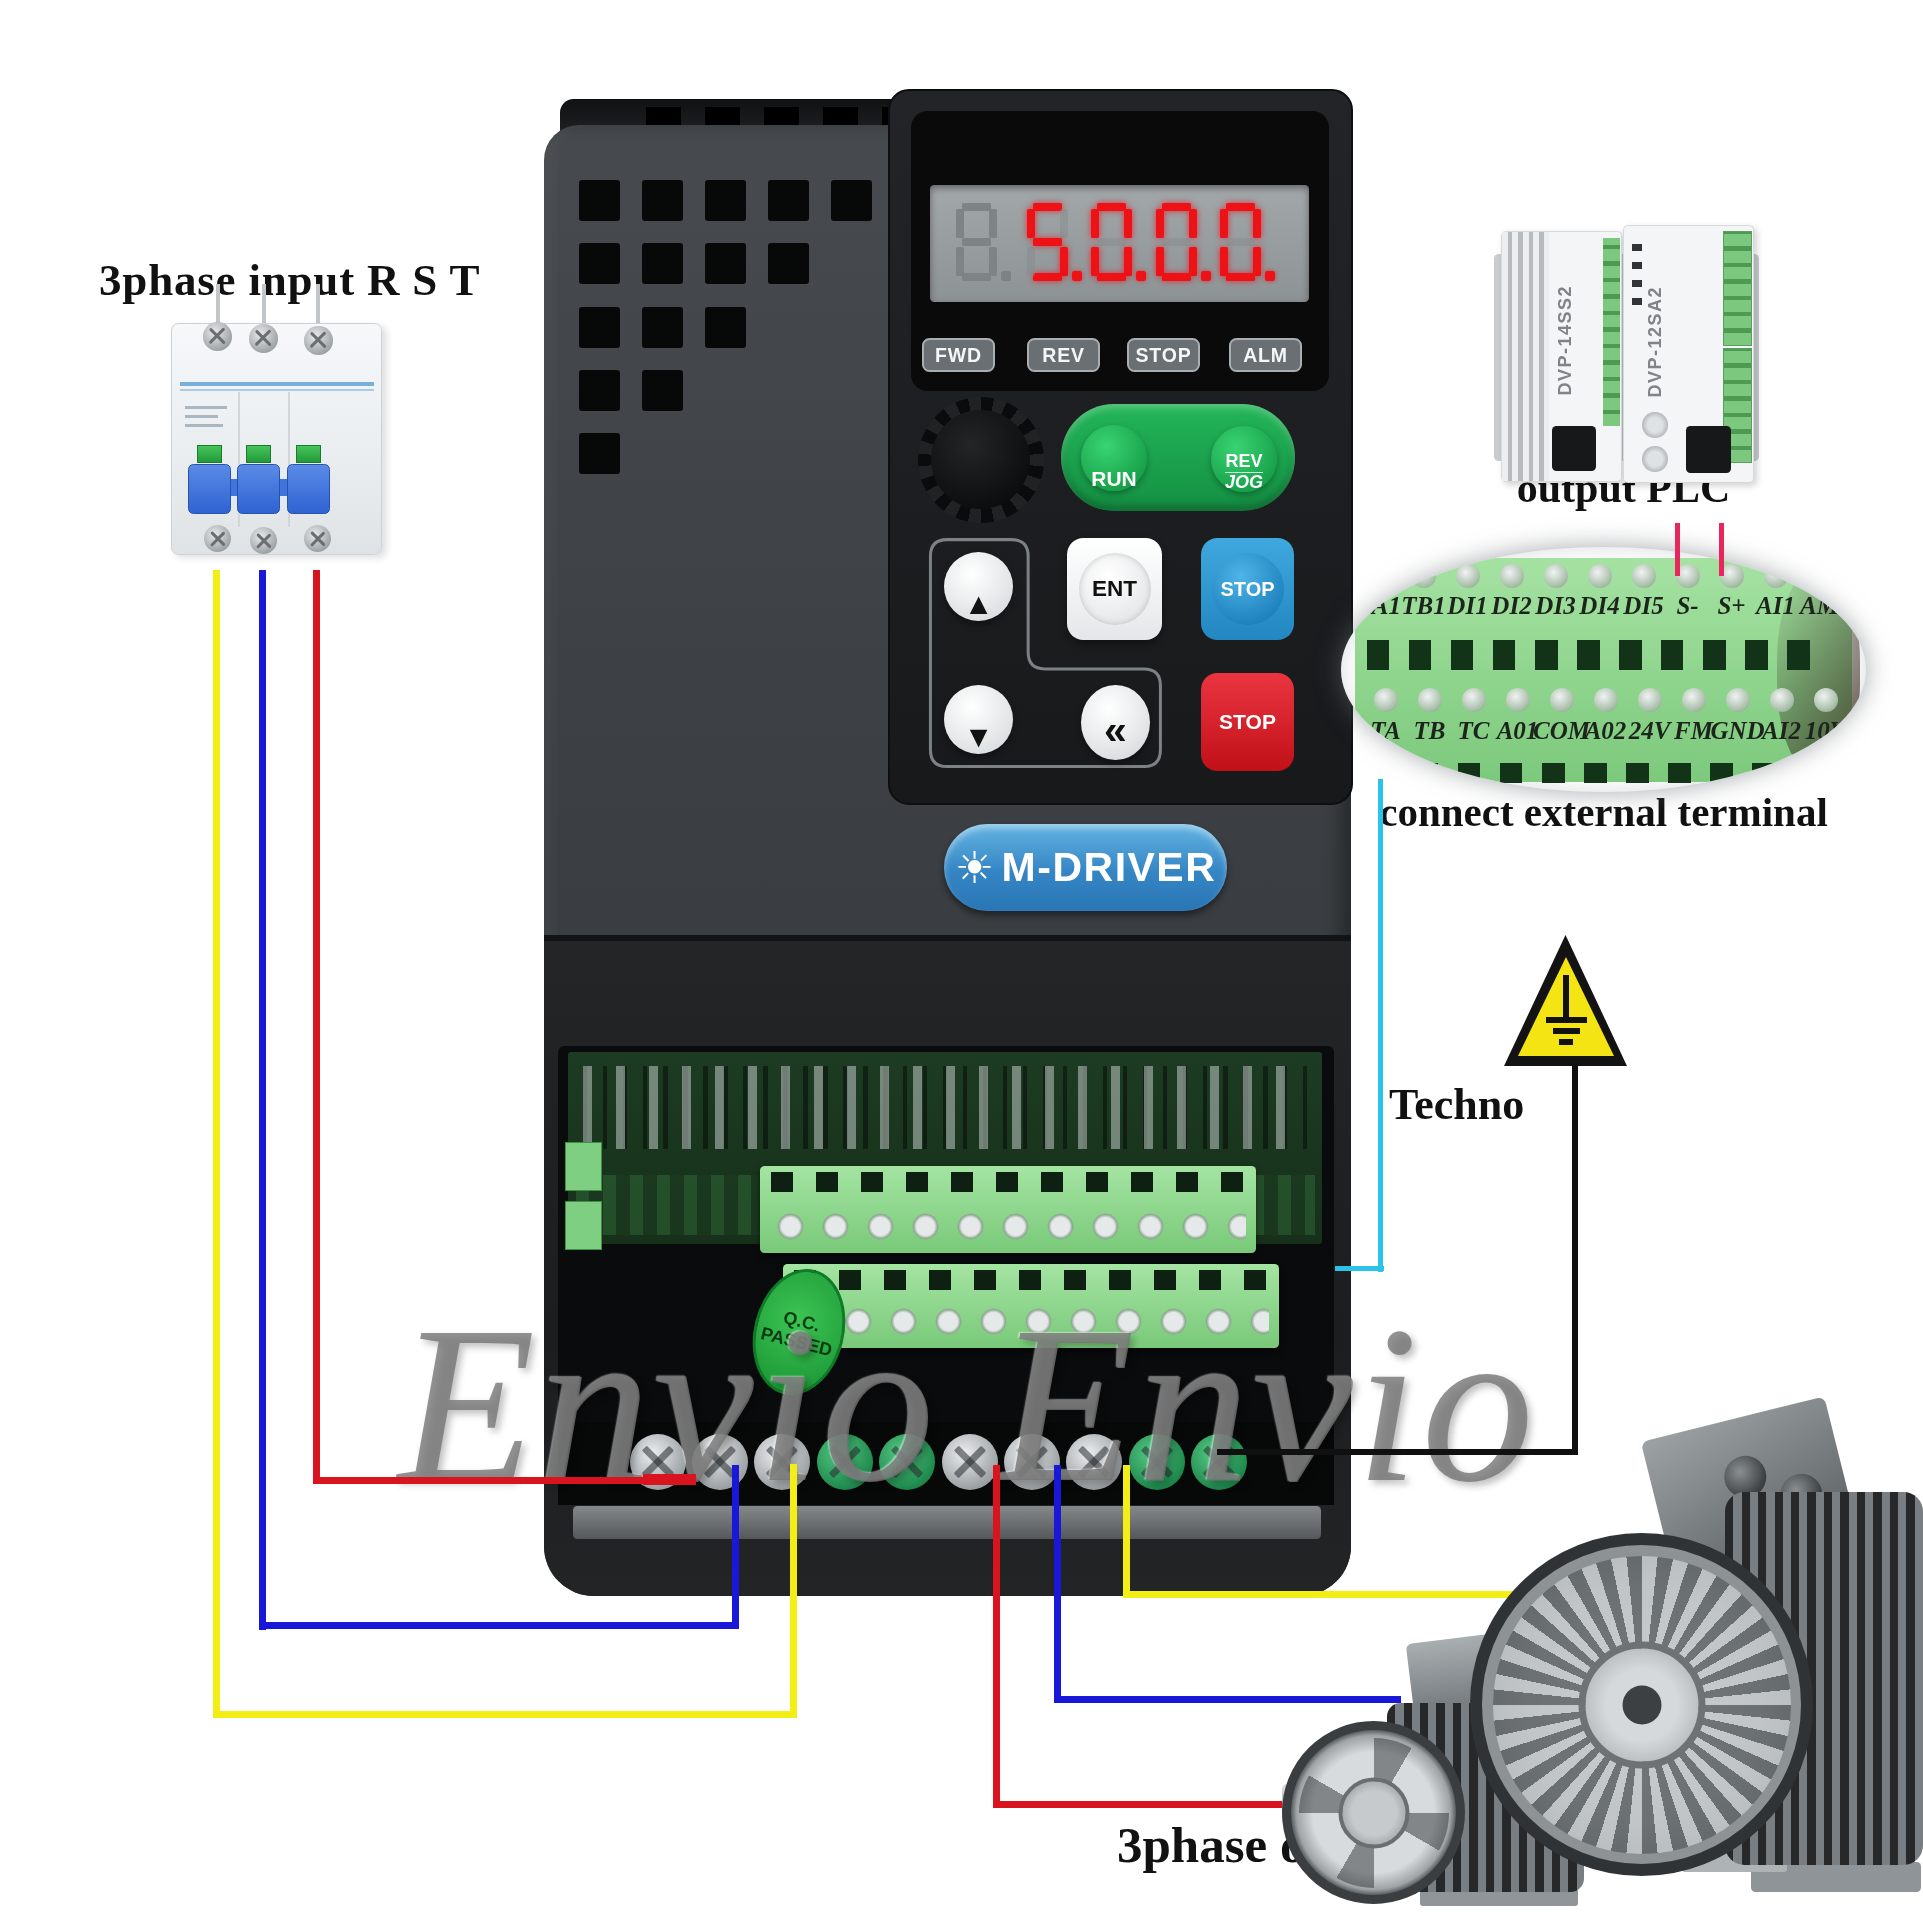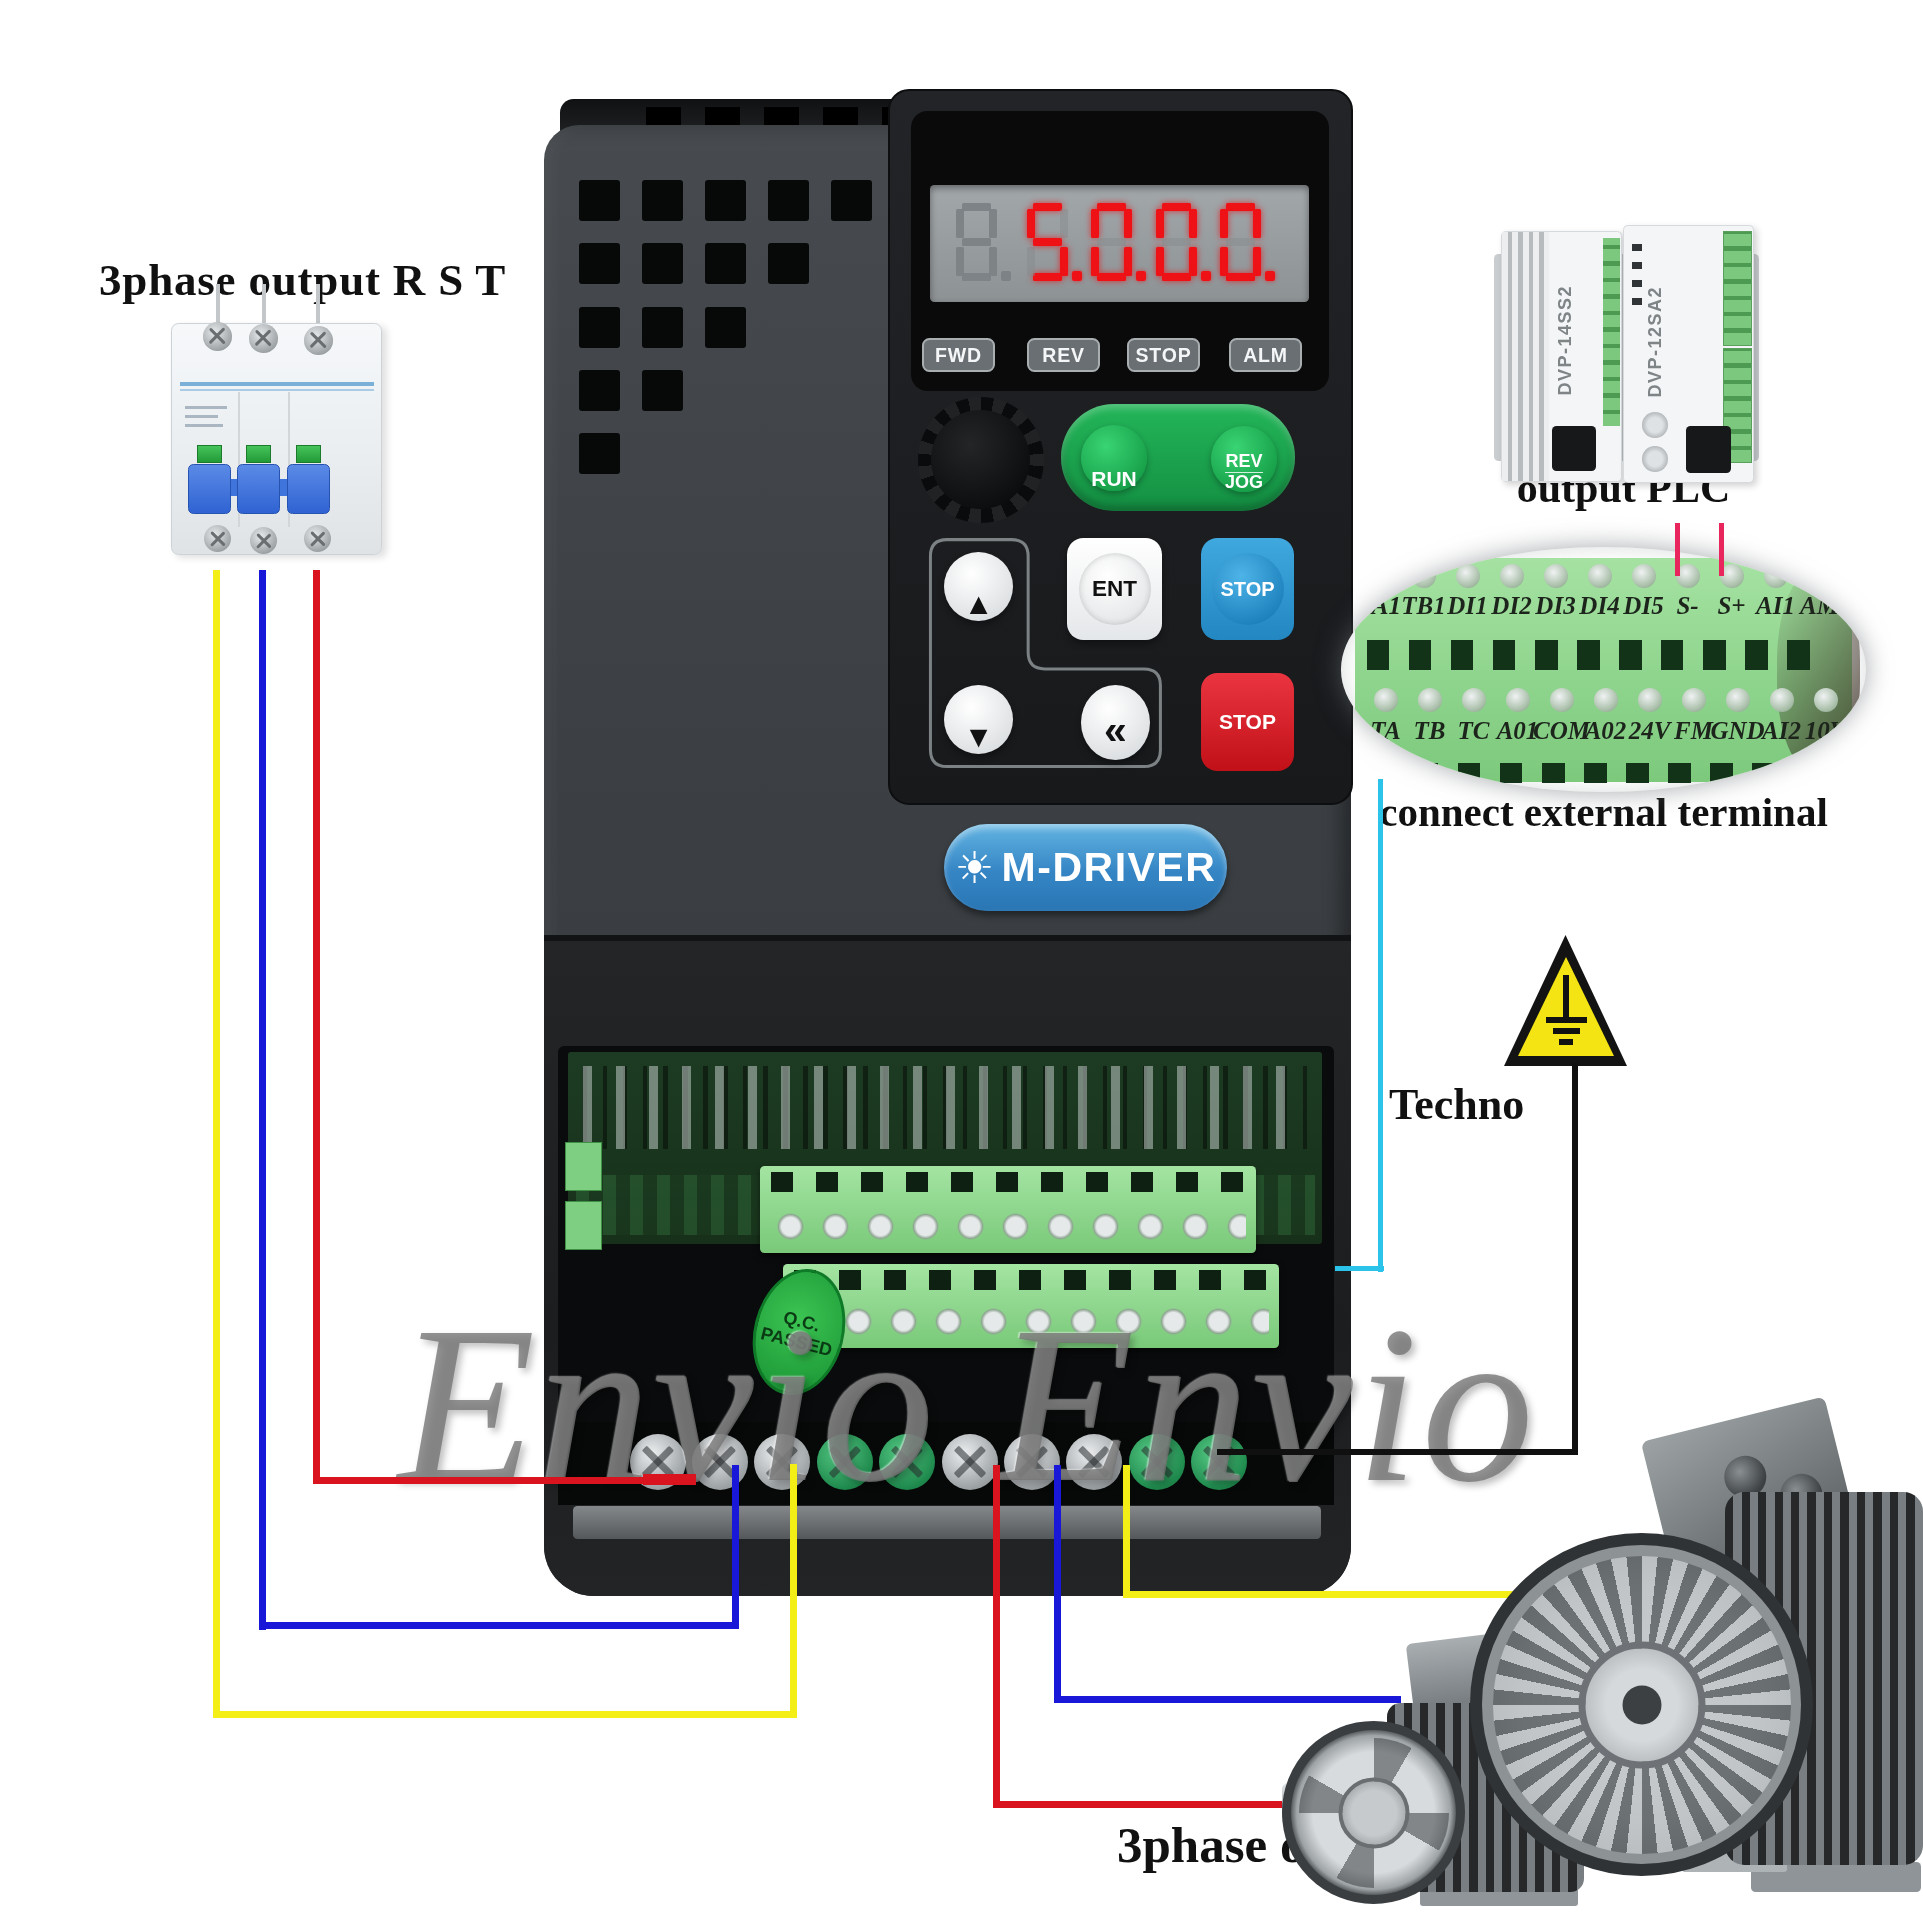--- a/index.html
+++ b/index.html
@@ -75,21 +75,21 @@
   #knob-inner{left:931px;top:410px;width:99px;height:99px;border-radius:50%;z-index:12;
     background:radial-gradient(circle at 40% 35%,#232527,#0c0d0e 75%);}
   #green-pill{left:1061px;top:404px;width:234px;height:107px;border-radius:53px;z-index:11;
     background:linear-gradient(180deg,#23b558,#149043);box-shadow:inset 0 4.5px 7.5px rgba(255,255,255,.25), inset 0 -6px 9px rgba(0,0,0,.25);}
   .round-btn{position:absolute;border-radius:50%;z-index:12;display:flex;align-items:center;justify-content:flex-end;
     flex-direction:column;font-weight:bold;}
   #run-btn{left:1081px;top:425px;width:66px;height:66px;color:#fff;font-size:21px;
     background:radial-gradient(circle at 38% 32%,#39d473,#17a049 75%);box-shadow:0 3px 6px rgba(0,0,0,.3);}
   #revjog-btn{left:1211px;top:426px;width:66px;height:66px;color:#fff;font-size:18px;line-height:19.5px;
     background:radial-gradient(circle at 38% 32%,#39d473,#17a049 75%);box-shadow:0 3px 6px rgba(0,0,0,.3);}
-  #revjog-btn .li + .li{border-top:1.5px solid rgba(255,255,255,.8);}
+  #revjog-btn .li + .li{border-top:1.5px solid rgba(255,255,255,.8);font-style:italic;}
   .white-circle{background:radial-gradient(circle at 40% 32%,#ffffff,#dcdfe1 78%);color:#121212;
     box-shadow:0 3.8px 6.8px rgba(0,0,0,.35);}
   #up-btn{left:944px;top:552px;width:69px;height:69px;font-size:30px;}
   #down-btn{left:944px;top:685px;width:69px;height:69px;font-size:30px;}
   #back-btn{left:1081px;top:685px;width:69px;height:69px;font-size:41px;padding-bottom:6px;}
   .square-btn{position:absolute;border-radius:16.5px;z-index:12;display:flex;align-items:center;justify-content:center;
     font-weight:bold;}
   #ent-btn{left:1067px;top:538px;width:95px;height:102px;background:linear-gradient(180deg,#ffffff,#e4e7e9);
     color:#111;font-size:22.5px;box-shadow:0 3.8px 6.8px rgba(0,0,0,.35);text-align:right;}
   #ent-btn .inner-circle{position:absolute;width:72px;height:72px;border-radius:50%;
@@ -216,21 +216,21 @@
   #bm-fan .chole{position:absolute;left:50%;top:50%;width:39px;height:39px;border-radius:50%;
     transform:translate(-50%,-50%);background:#3d4043;}
   #bm-shaft{left:1494px;top:1670px;width:105px;height:48px;border-radius:7.5px;z-index:49;
     background:linear-gradient(180deg,#dfe2e4,#8f9497);transform:rotate(12deg);}
   #bm-feet{left:1751px;top:1862px;width:170px;height:30px;background:#8f9499;border-radius:4.5px;z-index:48;}
   #bm-base{left:1682px;top:1849px;width:105px;height:22.5px;background:#aeb3b6;border-radius:3px;z-index:48;}
 </style>
 </head>
 <body>
 
-<div class="abs serif" id="input-label">3phase output R S T</div>
+<div class="abs serif" id="input-label">3phase input R S T</div>
 <div class="abs serif" id="connect-plc-label">output PLC</div>
 <div class="abs serif" id="external-terminal-label">connect external terminal</div>
 <div class="abs serif" id="ground-label">Techno</div>
 <div class="abs serif" id="output-label">3phase output U V W</div>
 <div class="abs" id="watermark">Envio Envio</div>
 
 <div class="abs bk-stub" style="left:216px;"></div>
 <div class="abs bk-stub" style="left:262px;"></div>
 <div class="abs bk-stub" style="left:316px;"></div>
 <div class="abs" id="breaker-body"></div>

